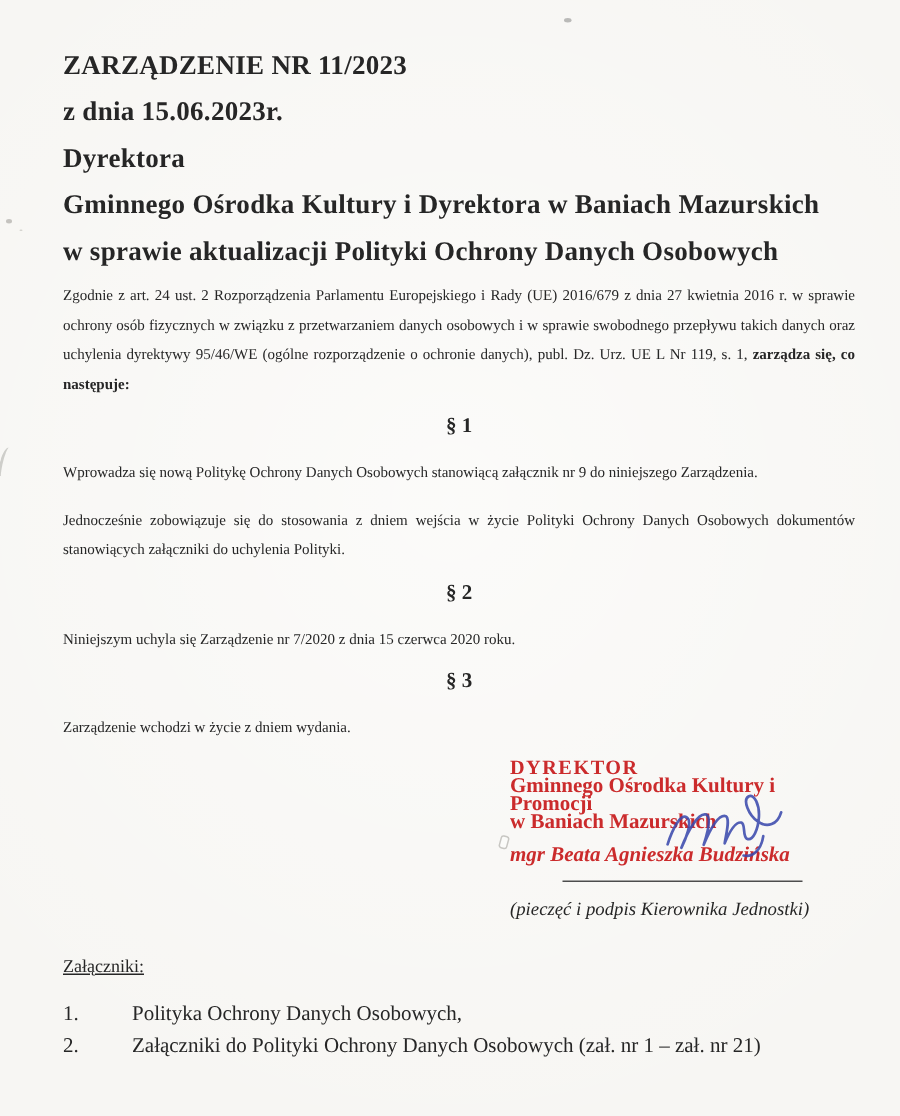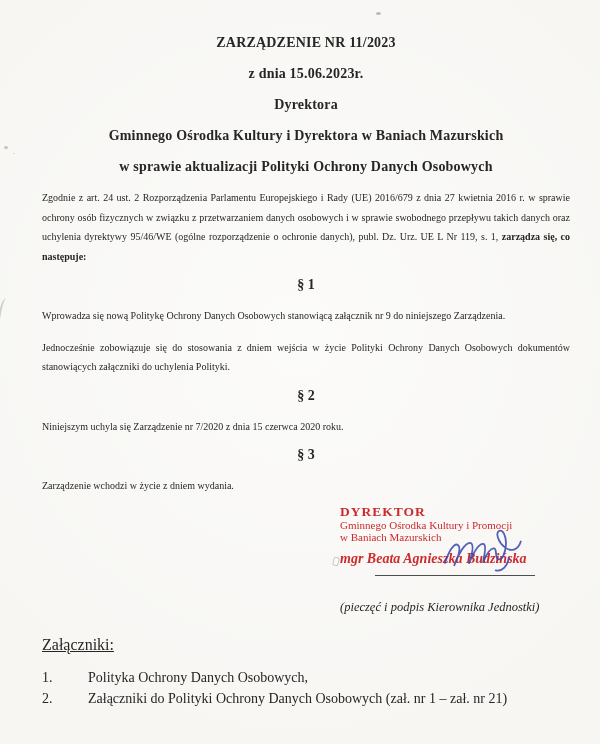--- a/index.html
+++ b/index.html
@@ -18,23 +18,23 @@
     background:
       radial-gradient(ellipse 120% 100% at 50% 45%, rgba(255,255,255,0.55), rgba(255,255,255,0) 60%),
       radial-gradient(ellipse 140% 120% at 50% 50%, rgba(0,0,0,0) 70%, rgba(90,88,84,0.10) 100%),
       var(--paper);
     color: var(--ink);
     font-family: "Liberation Serif", "DejaVu Serif", serif;
     padding: 35px 30px 10px 42px;
     overflow: hidden;
   }
   .h-center {
-    text-align: center;
-    font-weight: bold;
-    font-size: 14px;
+    text-align: left;
+    font-weight: bold;
+    font-size: 18px;
     line-height: 16px;
     letter-spacing: 0.2px;
   }
   .mb { margin-bottom: 15px; }
   .subject { margin-bottom: 13px; }
   .body-text {
     font-size: 10px;
     line-height: 19.5px;
     text-align: justify;
   }
@@ -57,22 +57,22 @@
   }
   .stamp-role {
     color: var(--stamp-red);
     font-weight: bold;
     font-size: 13.5px;
     line-height: 15px;
     letter-spacing: 1px;
   }
   .stamp-org {
     color: var(--stamp-red);
-    font-weight: normal;
-    font-size: 11px;
+    font-weight: bold;
+    font-size: 14px;
     line-height: 12px;
   }
   .stamp-name {
     color: var(--stamp-red);
     font-weight: bold;
     font-style: italic;
     font-size: 14px;
     line-height: 14px;
     margin-top: 9px;
   }
@@ -86,27 +86,27 @@
   .sign-rule {
     width: 160px;
     height: 0;
     border-top: 1.6px solid #4d4d4d;
     margin: 9px auto 0 auto;
   }
   .sign-caption {
     font-style: italic;
     font-size: 12.5px;
     line-height: 15px;
-    margin-top: 24px;
+    margin-top: 11px;
     white-space: nowrap;
   }
   
   .attachments { margin-top: 21px; }
   .attachments-heading {
-    font-size: 16px;
+    font-size: 12px;
     line-height: 17px;
     text-decoration: underline;
   }
   .attachment-list { margin-top: 14px; }
   .attachment-item {
     display: flex;
     font-size: 14px;
     line-height: 19.5px;
     margin-bottom: 2px;
   }

